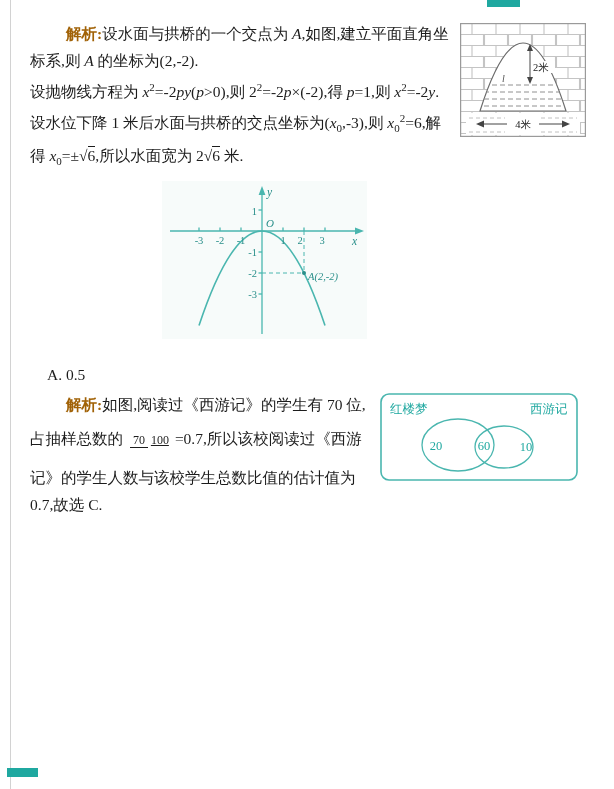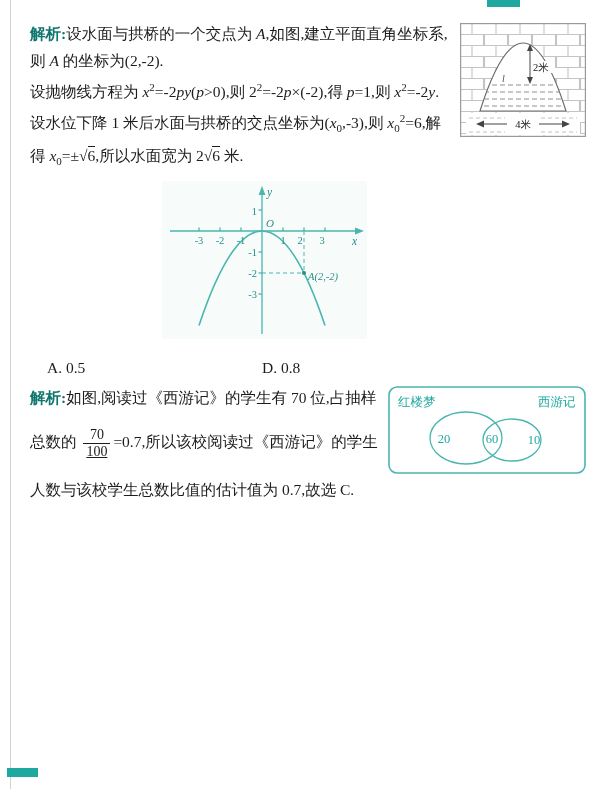--- a/index.html
+++ b/index.html
@@ -8,35 +8,35 @@
     font-family:"Liberation Serif","DejaVu Serif",serif;
     color:#1c1c1c;font-size:15.5px;line-height:27px;
   }
   .left-rule{position:absolute;left:10px;top:0;height:100%;width:1px;background:#d2d2d2;}
   .corner-top{position:absolute;top:0;left:487px;width:33px;height:7px;background:#1fa8a0;}
   .corner-bottom{position:absolute;left:7px;top:768px;width:31px;height:9px;background:#1fa8a0;}
   .content{position:absolute;left:30px;top:20px;width:556px;}
   p{margin:0;}
   i{font-style:italic;}
   sup,sub{font-size:11px;}
-  .lab{color:#0f766e;font-weight:700;}
+  .lab{color:#a16207;font-weight:700;margin-left:36px;}
   .sq{white-space:nowrap;}
   .ov{border-top:1.2px solid currentColor;}
   .answer{color:#1fa8a0;font-weight:700;margin:0 13px;}
-  .frac{display:inline-flex;flex-direction:column;vertical-align:middle;text-align:center;font-size:14px;line-height:1.15;margin:16px 3px;}
+  .frac{display:inline-flex;flex-direction:row;vertical-align:middle;text-align:center;font-size:12px;line-height:1.15;margin:16px 3px;}
   .fn{border-bottom:1px solid currentColor;padding:0 3px;}
   .fd{padding:0 3px;text-decoration:underline;}
   figure{margin:0;padding:0;}
   .arch-fig{float:right;margin:3px 0 6px 10px;}
   .graph-fig{margin:5px 0 5px 132px;width:205px;}
-  .venn-fig{float:right;margin:2px 0 4px 10px;}
+  .venn-fig{float:right;margin:2px 8px 4px 10px;}
   section::after{content:"";display:block;clear:both;}
   h2{font-family:"Liberation Sans","DejaVu Sans",sans-serif;font-size:16.5px;font-weight:700;margin:7px 0 5px -2px;color:#111;}
   .stem{padding-left:17px;text-indent:-17px;}
-  .options{display:grid;grid-template-columns:215px 215px;margin:7px 0 3px 17px;}
+  .options{display:grid;grid-template-columns:215px 215px;margin:14px 0 3px 17px;gap:8px;}
   .analysis2 p{width:auto;}
 </style>
 </head>
 <body>
 
 <div class="left-rule"></div>
 <div class="corner-top"></div>
 <div class="corner-bottom"></div>
 
 <div class="content">
@@ -130,21 +130,20 @@
       <text x="190" y="64" font-size="11.5" font-style="italic" fill="#2a8f8a">x</text>
       <text x="105" y="15" font-size="11.5" font-style="italic" fill="#2a8f8a">y</text>
       <text x="146" y="99" font-size="10.5" font-style="italic" fill="#2a8f8a">A(2,-2)</text>
     </svg>
   </figure>
 
 
   <div class="question">
     <div class="options">
       <div class="opt"><span>A.</span> <span>0.5</span></div>
-      <div class="opt"><span>D.</span> <span>0.8</span></div>
     </div>
   </div>
 
   <section class="analysis2">
     <figure class="venn-fig">
       <svg width="198" height="88" viewBox="0 0 198 88">
         <rect x="1" y="1" width="196" height="86" rx="8" fill="#ffffff" stroke="#4ab6af" stroke-width="1.6"></rect>
         <text x="10" y="20" font-size="12.5" fill="#1fa8a0">红楼梦</text>
         <text x="150" y="20" font-size="12.5" fill="#1fa8a0">西游记</text>
         <ellipse cx="78" cy="52" rx="36" ry="26" fill="none" stroke="#4ab6af" stroke-width="1.3"></ellipse>

